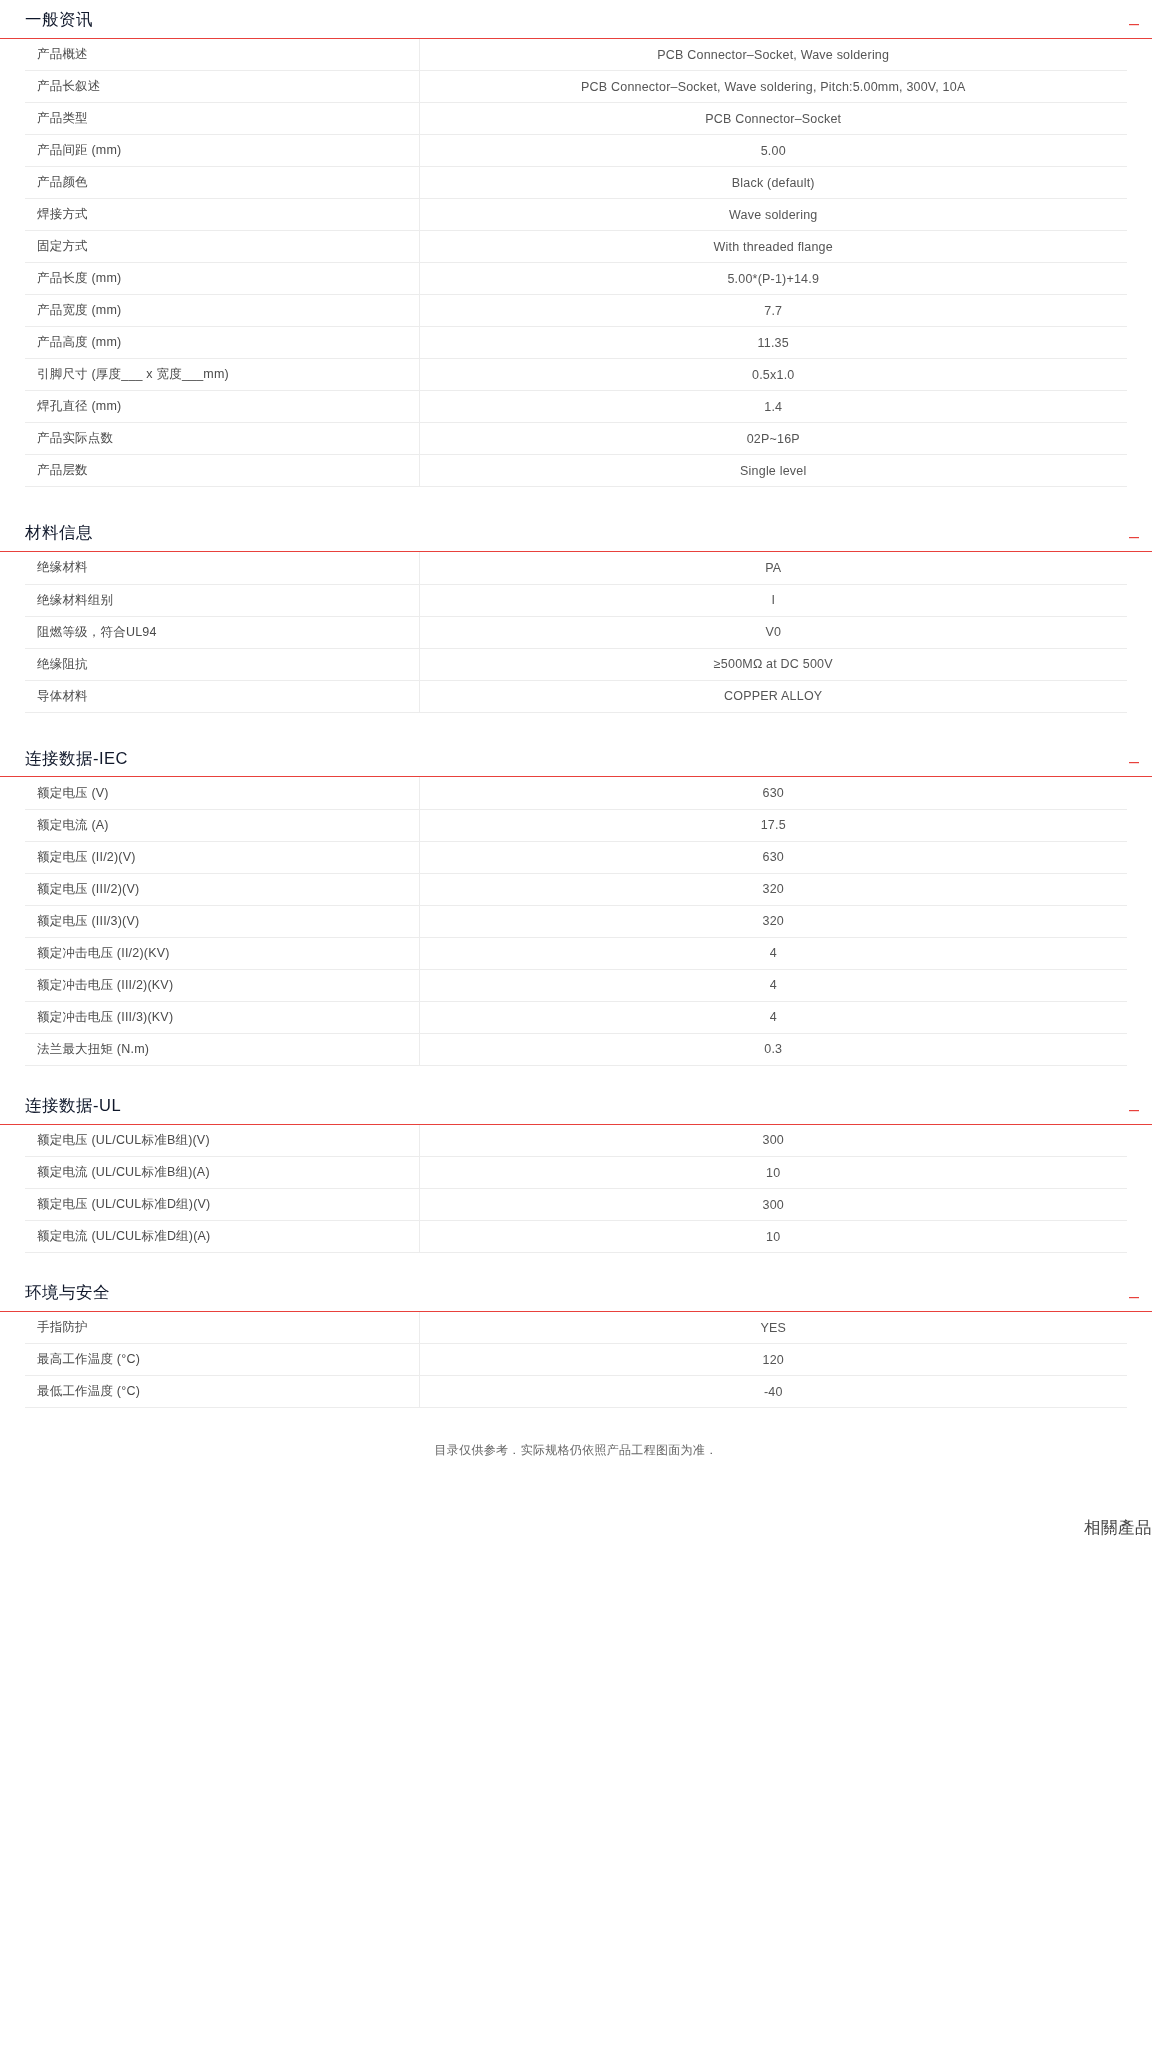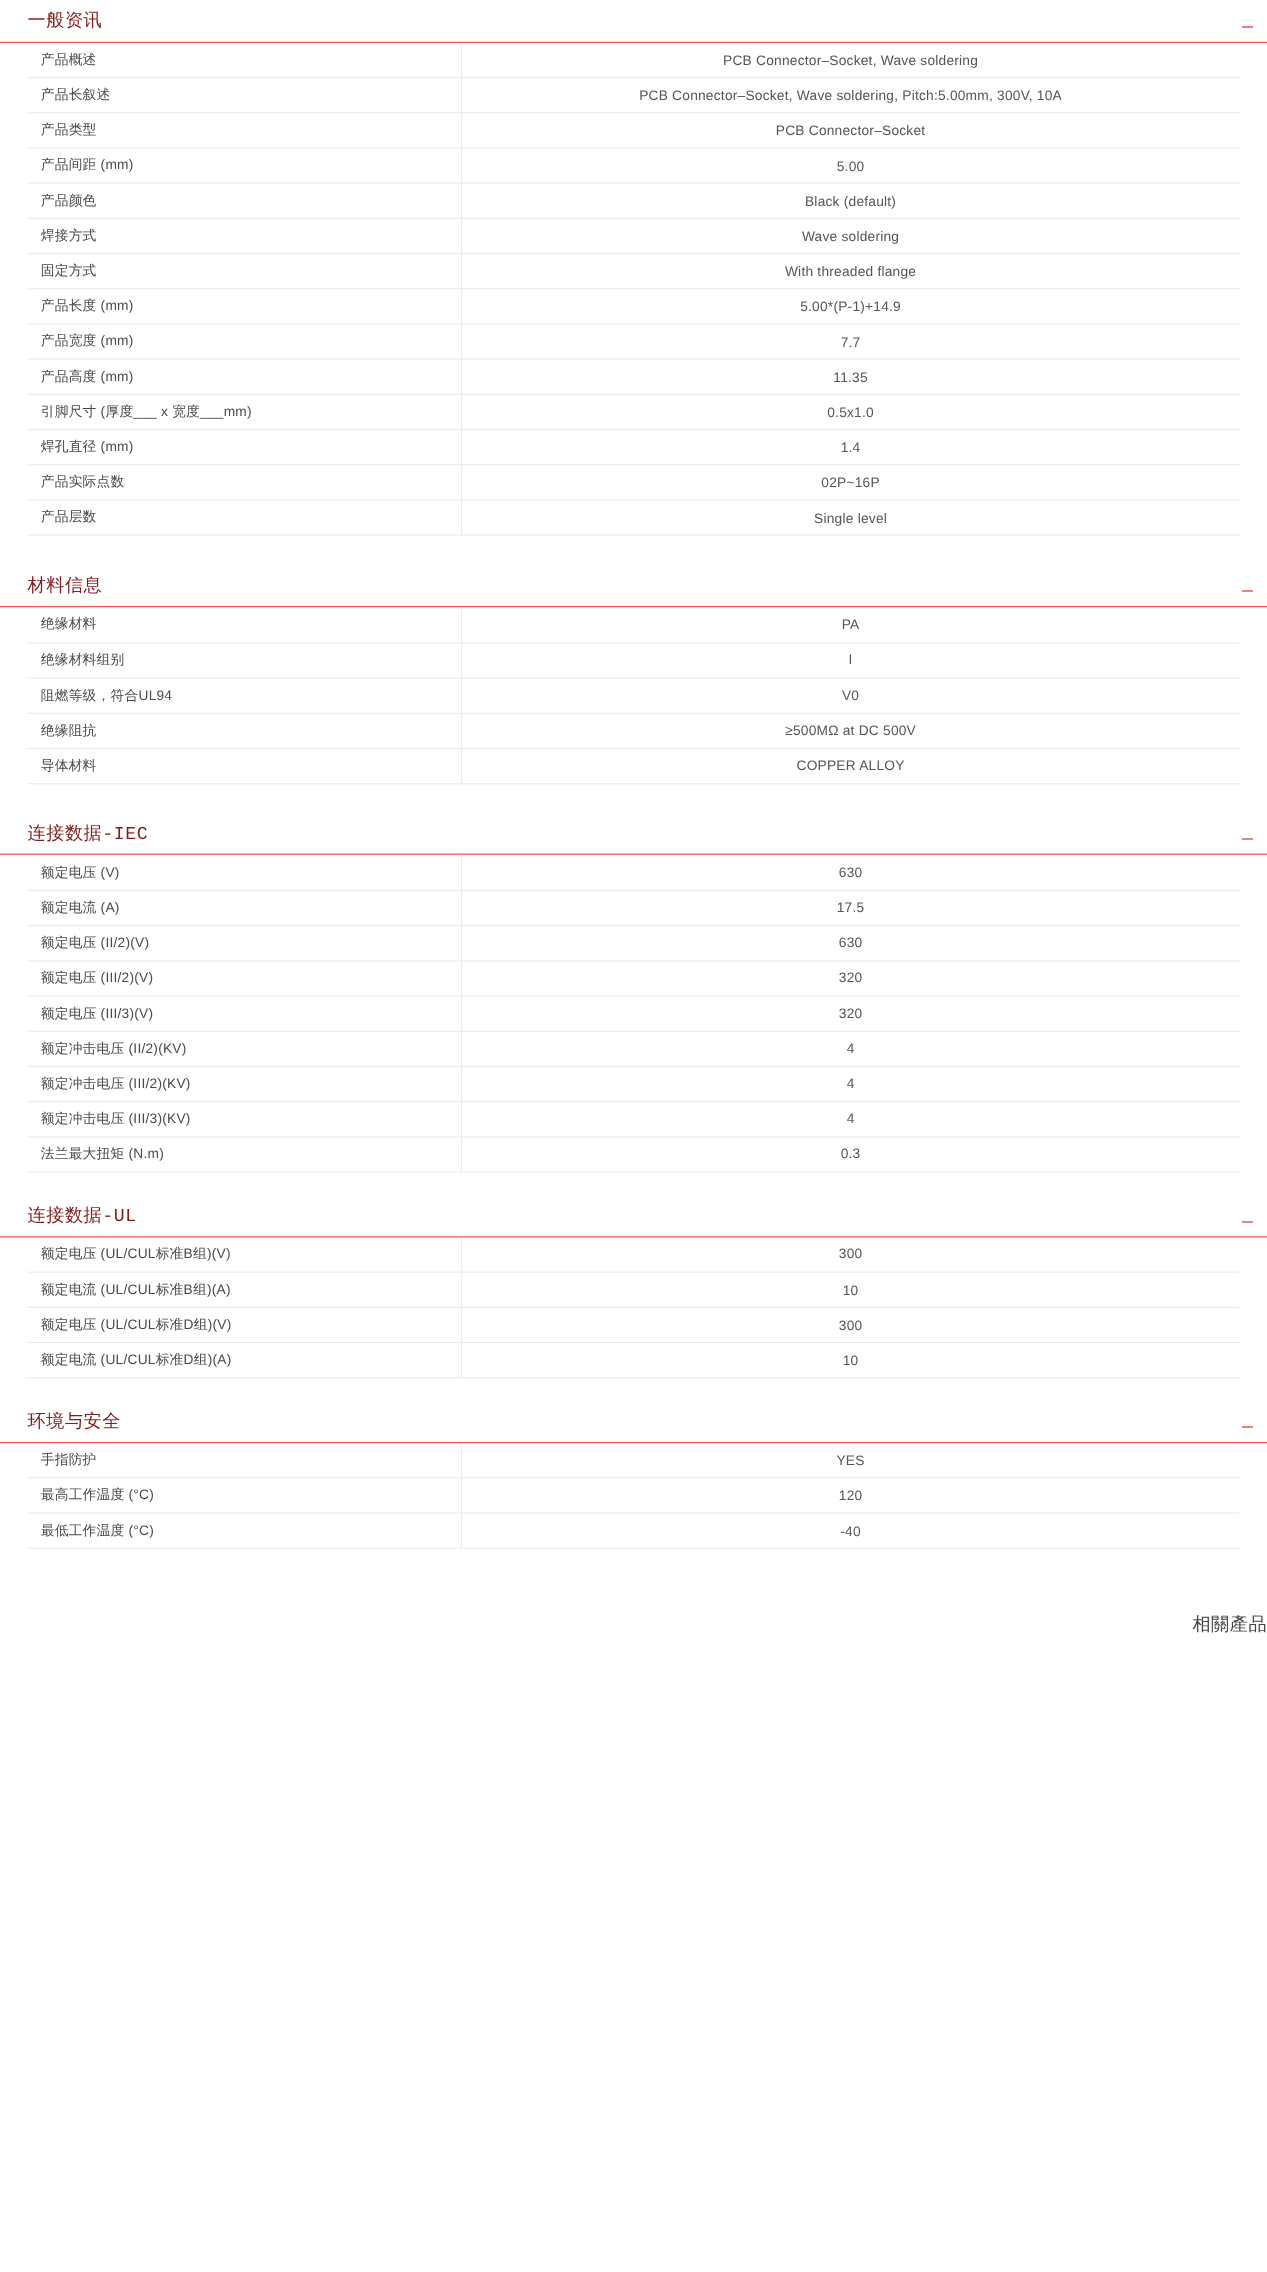--- a/index.html
+++ b/index.html
@@ -25,24 +25,23 @@
   .section-header {
     position: relative;
     display: flex;
     align-items: flex-end;
     justify-content: space-between;
     padding: 0 13px 8px 25px;
     border-bottom: 1px solid #e8413c;
   }
   .section-title {
     font-size: 16.5px;
-    color: #7f1d1d;
+    color: #0f172a;
     letter-spacing: 0.5px;
     line-height: 1.2;
-    font-family: Liberation Mono, monospace;
   }
   .collapse-toggle {
     color: #e8413c;
     font-size: 18px;
     line-height: 10px;
     font-weight: 400;
     padding-bottom: 2px;
     cursor: pointer;
     user-select: none;
   }
@@ -295,16 +294,17 @@
           <td class="value">120</td>
         </tr>
         <tr>
           <td class="label">最低工作温度 (°C)</td>
           <td class="value">-40</td>
         </tr>
       </tbody>
     </table>
   </div>
 
+  <div class="footnote">目录仅供参考．实际规格仍依照产品工程图面为准．</div>
 
   <div class="related">相關產品</div>
 
 </div>
 
 </body></html>

